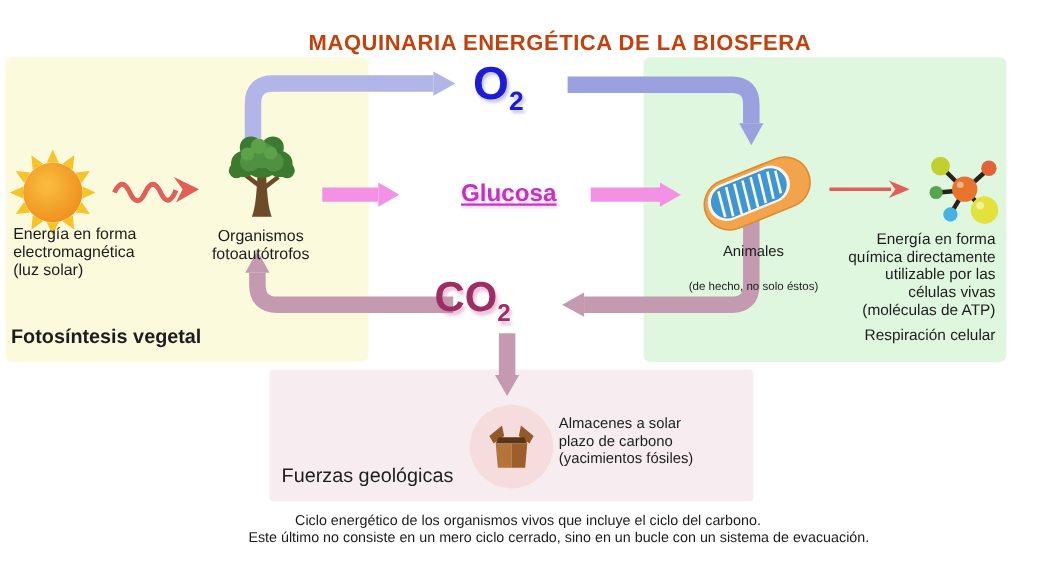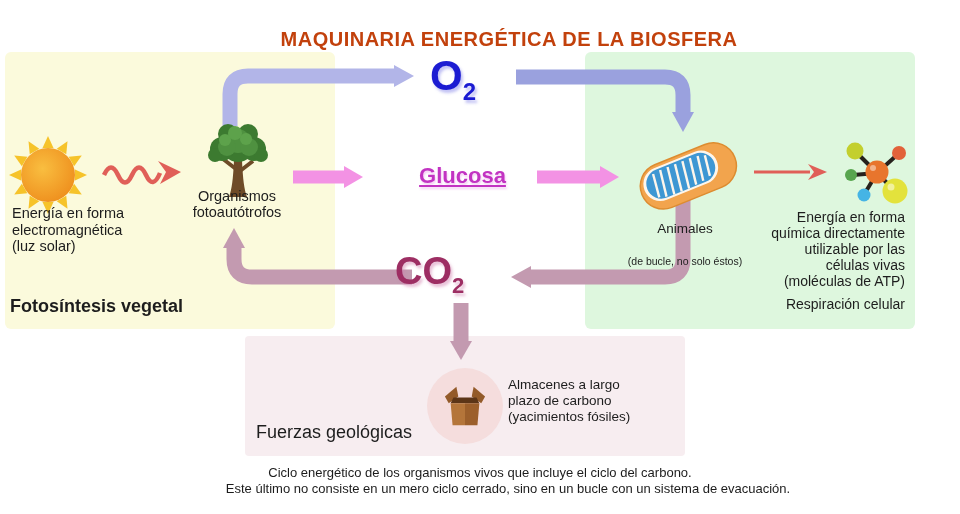--- a/index.html
+++ b/index.html
@@ -21,21 +21,21 @@
   .a-pink path{stroke:var(--arrow_pink);stroke-width:13;}
   .a-pink polygon{fill:var(--arrow_pink);}
   .a-mauve path{stroke:var(--arrow_mauve);stroke-width:15;}
   .a-mauve polygon{fill:var(--arrow_mauve);}
   .a-red path{stroke:var(--arrow_red);stroke-width:4.5;}
   .a-red polygon{fill:var(--arrow_red);}
   .a-red-thin path{stroke:var(--arrow_red);stroke-width:3.2;}
   .a-red-thin polygon{fill:var(--arrow_red);}
   .txt{position:absolute;white-space:pre-line;color:var(--text_dark,#1d1d1d);}
   .sun-caption{left:12px;top:205px;font-size:14.5px;line-height:1.14;}
-  .tree-label{left:163px;top:188px;width:148px;text-align:center;font-size:14.5px;line-height:1.13;}
+  .tree-label{left:163px;top:207px;width:148px;text-align:center;font-size:14.5px;line-height:1.13;}
   .photo-label{left:10px;top:296px;font-size:18px;font-weight:700;}
   .animals-block{left:610px;top:203px;width:150px;text-align:center;}
   .animals-main{font-size:13.5px;}
   .animals-note{font-size:10.5px;margin-top:1px;}
   .atp-caption{left:731px;top:209px;width:174px;text-align:right;font-size:14px;line-height:1.15;}
   .resp-label{left:705px;top:296px;width:200px;text-align:right;font-size:14px;font-weight:500;}
   .storage-circle{position:absolute;left:427px;top:368px;width:76px;height:76px;border-radius:50%;
                   background:var(--circle_pink);}
   .storage-caption{left:508px;top:377px;font-size:13.5px;line-height:1.2;}
   .geo-label{left:256px;top:422px;font-size:18px;font-weight:500;}
@@ -207,30 +207,30 @@
 
   <div class="txt sun-caption">Energía en forma
 electromagnética
 (luz solar)</div>
   <div class="txt tree-label">Organismos
 fotoautótrofos</div>
   <div class="txt photo-label">Fotosíntesis vegetal</div>
 
   <div class="txt animals-block">
     <div class="animals-main">Animales</div>
-    <div class="animals-note">(de bucle, no solo éstos)</div>
+    <div class="animals-note">(de hecho, no solo éstos)</div>
   </div>
   <div class="txt atp-caption">Energía en forma
 química directamente
 utilizable por las
 células vivas
 (moléculas de ATP)</div>
   <div class="txt resp-label">Respiración celular</div>
 
-  <div class="txt storage-caption">Almacenes a largo
+  <div class="txt storage-caption">Almacenes a solar
 plazo de carbono
 (yacimientos fósiles)</div>
   <div class="txt geo-label">Fuerzas geológicas</div>
 
   <div class="txt caption1">Ciclo energético de los organismos vivos que incluye el ciclo del carbono.</div>
   <div class="txt caption2">Este último no consiste en un mero ciclo cerrado, sino en un bucle con un sistema de evacuación.</div>
 
 </div>
 
 </body></html>

